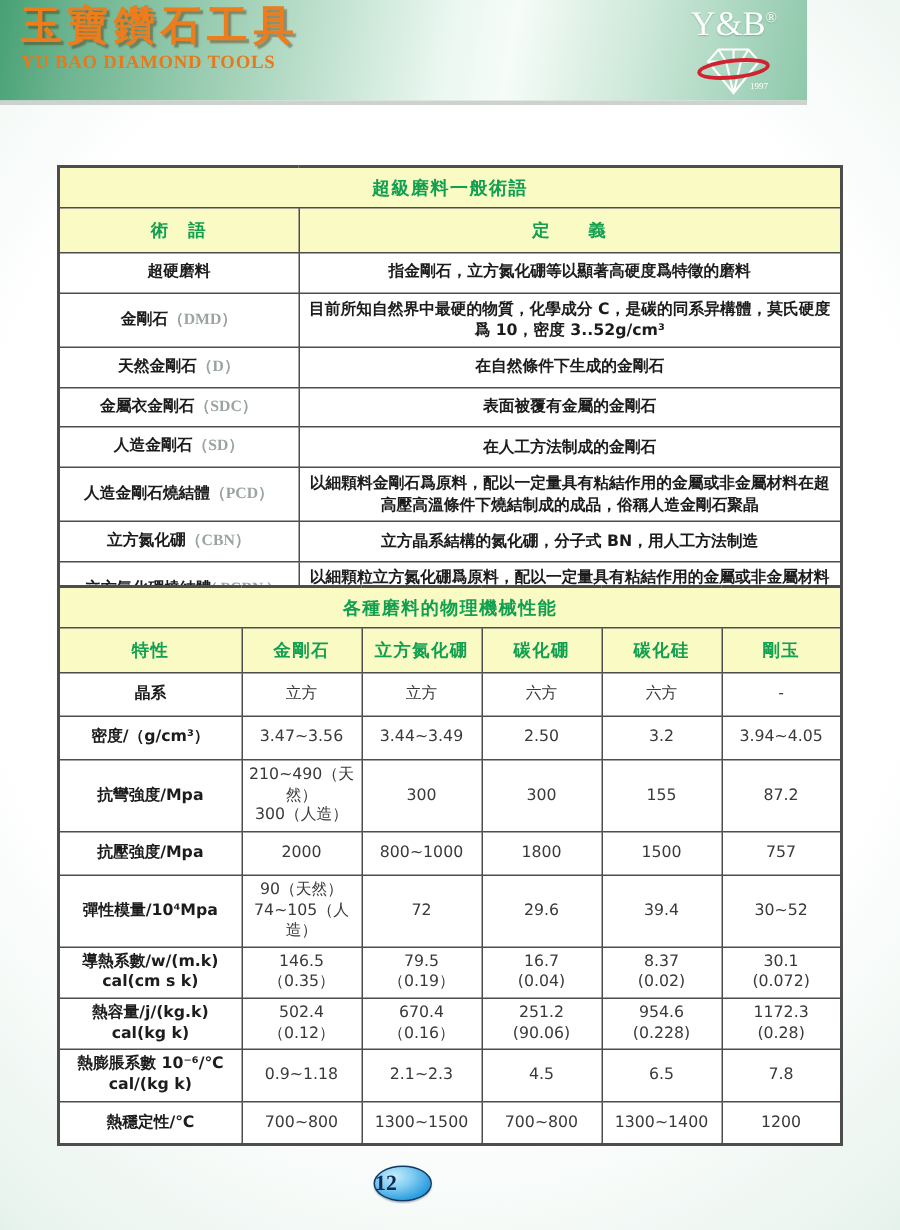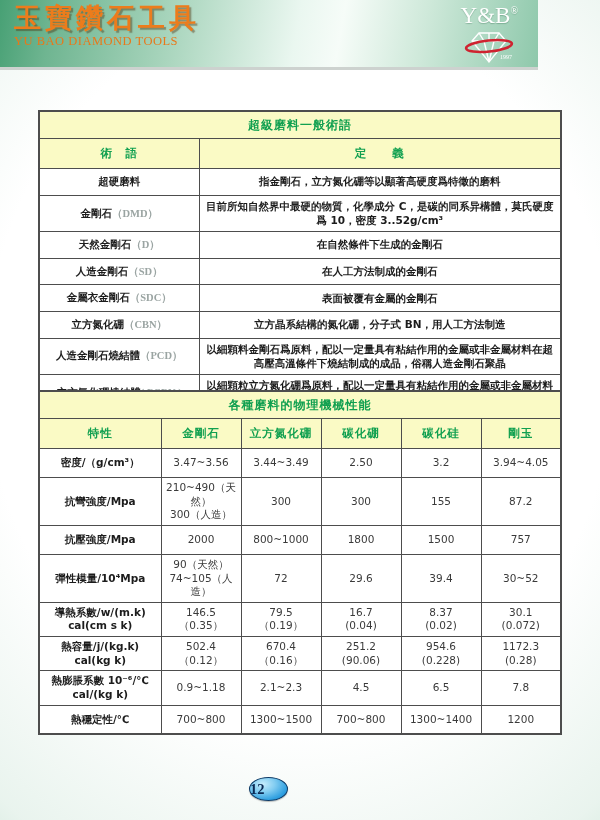--- a/index.html
+++ b/index.html
@@ -18,21 +18,21 @@
     background: linear-gradient(100deg,#47a074 0%,#6fb591 10%,#a9d5bd 32%,
       #eaf7f0 55%,#f6fcf8 63%,#cfe9da 78%,#8ec8ab 100%);
     border-bottom:3px solid #cdd2cf;
   }
   .brand { position:absolute; left:14px; top:3px; }
   .brand-zh {
     font-size:27px; font-weight:bold; color:#ec7c1c; letter-spacing:4px;
     text-shadow:2px 2px 1px rgba(80,50,15,0.45); line-height:1.1;
   }
   .brand-en {
-    font-family:"Liberation Serif",serif; font-size:12.5px; font-weight:normal;
+    font-family:"Liberation Serif",serif; font-size:12.5px; font-weight:bold;
     color:#e8781a; letter-spacing:0.5px; margin-top:1px;
   }
   .yb { position:absolute; right:20px; top:4px; text-align:center; }
   .yb-text {
     font-family:Liberation Serif, serif; font-size:23px; color:#ffffff; line-height:1;
     text-shadow:0 1px 1px rgba(0,60,30,0.25);
   }
   .yb-text sup { font-size:10px; }
   .yb-mark { margin-top:1px; }
 
@@ -133,34 +133,34 @@
   </tr>
   <tr>
     <td class="term-cell"><span>金剛石</span><span class="code">（DMD）</span></td>
     <td class="def-cell">目前所知自然界中最硬的物質，化學成分 C，是碳的同系异構體，莫氏硬度爲 10，密度 3..52g/cm³</td>
   </tr>
   <tr>
     <td class="term-cell"><span>天然金剛石</span><span class="code">（D）</span></td>
     <td class="def-cell">在自然條件下生成的金剛石</td>
   </tr>
   <tr>
+    <td class="term-cell"><span>金屬衣金剛石</span><span class="code">（SDC）</span></td>
+    <td class="def-cell">表面被覆有金屬的金剛石</td>
+  </tr>
+  <tr>
     <td class="term-cell"><span>人造金剛石</span><span class="code">（SD）</span></td>
     <td class="def-cell">在人工方法制成的金剛石</td>
   </tr>
   <tr>
-    <td class="term-cell"><span>金屬衣金剛石</span><span class="code">（SDC）</span></td>
-    <td class="def-cell">表面被覆有金屬的金剛石</td>
+    <td class="term-cell"><span>人造金剛石燒結體</span><span class="code">（PCD）</span></td>
+    <td class="def-cell">以細顆料金剛石爲原料，配以一定量具有粘結作用的金屬或非金屬材料在超高壓高溫條件下燒結制成的成品，俗稱人造金剛石聚晶</td>
   </tr>
   <tr>
     <td class="term-cell"><span>立方氮化硼</span><span class="code">（CBN）</span></td>
     <td class="def-cell">立方晶系結構的氮化硼，分子式 BN，用人工方法制造</td>
-  </tr>
-  <tr>
-    <td class="term-cell"><span>人造金剛石燒結體</span><span class="code">（PCD）</span></td>
-    <td class="def-cell">以細顆料金剛石爲原料，配以一定量具有粘結作用的金屬或非金屬材料在超高壓高溫條件下燒結制成的成品，俗稱人造金剛石聚晶</td>
   </tr>
   <tr>
     <td class="term-cell"><span>立方氮化硼燒結體</span><span class="code">( PCBN )</span></td>
     <td class="def-cell">以細顆粒立方氮化硼爲原料，配以一定量具有粘結作用的金屬或非金屬材料在超高高壓高溫條件下燒結制成的成品，俗稱立方氮化硼聚晶</td>
   </tr>
 </tbody>
   </table>
 
 <table class="tbl" id="props-table">
   <colgroup>
@@ -175,20 +175,28 @@
       <tr>
     <th class="title-row" colspan="6">各種磨料的物理機械性能</th>
   </tr>
   <tr>
     <th class="colh">特性</th>
     <th class="colh">金剛石</th>
     <th class="colh">立方氮化硼</th>
     <th class="colh">碳化硼</th>
     <th class="colh">碳化硅</th>
     <th class="colh">剛玉</th>
+  </tr>
+  <tr>
+    <td class="prop-label">晶系</td>
+    <td class="val-cell">立方</td>
+    <td class="val-cell">立方</td>
+    <td class="val-cell">六方</td>
+    <td class="val-cell">六方</td>
+    <td class="val-cell">-</td>
   </tr>
   <tr>
     <td class="prop-label">密度/（g/cm³）</td>
     <td class="val-cell">3.47~3.56</td>
     <td class="val-cell">3.44~3.49</td>
     <td class="val-cell">2.50</td>
     <td class="val-cell">3.2</td>
     <td class="val-cell">3.94~4.05</td>
   </tr>
   <tr>

